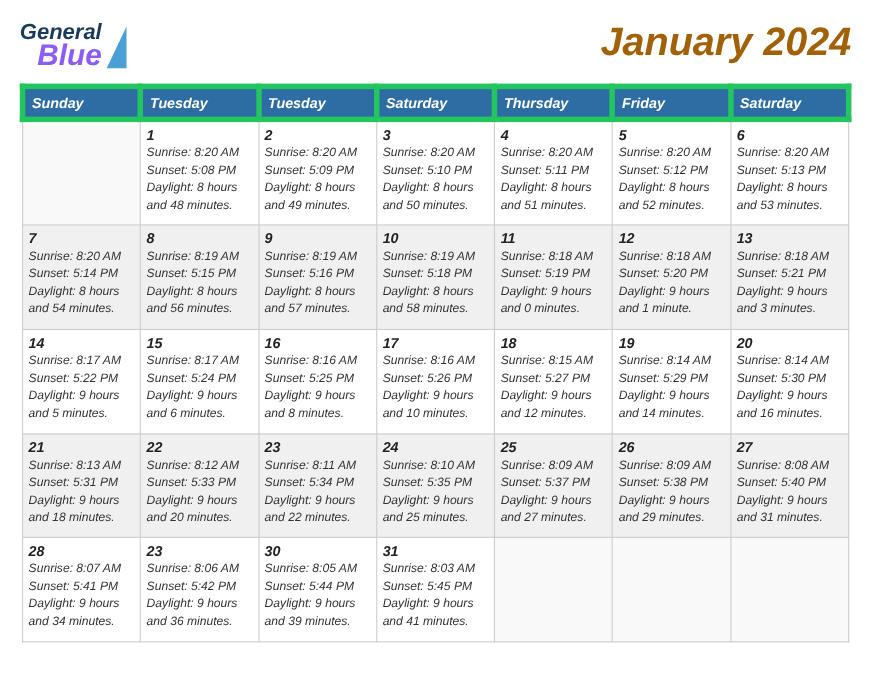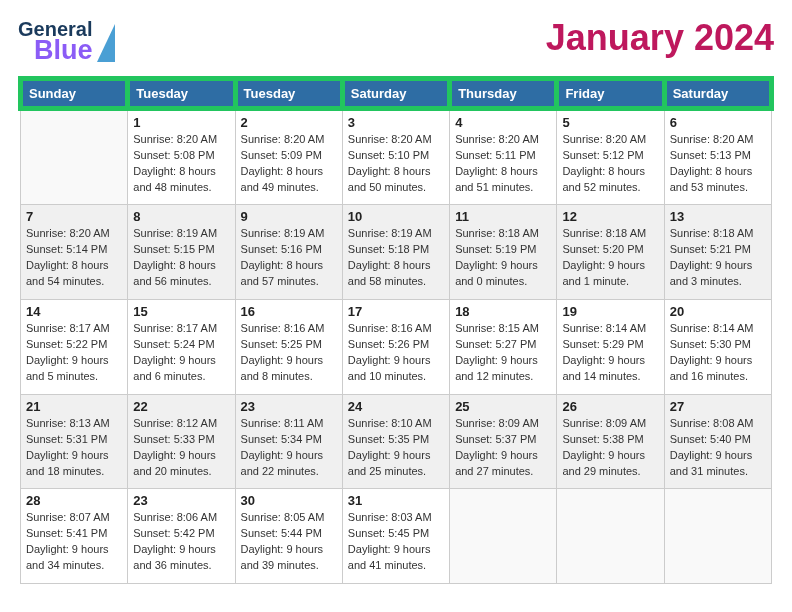--- a/index.html
+++ b/index.html
@@ -9,20 +9,21 @@
       font-family: Arial, sans-serif;
       background: #fff;
       overflow: hidden;
     }
     .page {
       width: 792px;
       height: 612px;
       padding: 18px 18px 28px 18px;
       display: flex;
       flex-direction: column;
+      font-style: italic;
     }
     .header {
       display: flex;
       justify-content: space-between;
       align-items: flex-start;
       margin-bottom: 10px;
     }
     .logo {
       display: flex;
       flex-direction: column;
@@ -33,21 +34,21 @@
       font-weight: bold;
       color: #1a3a5c;
       line-height: 1.1;
     }
     .title-block {
       text-align: right;
     }
     .month-title {
       font-size: 36px;
       font-weight: bold;
-      color: #be185d;
+      color: #a16207;
       line-height: 1.1;
     }
     .location {
       font-size: 15px;
       color: #444;
       margin-top: 2px;
     }
     .calendar-table {
       width: 100%;
       border-collapse: collapse;

